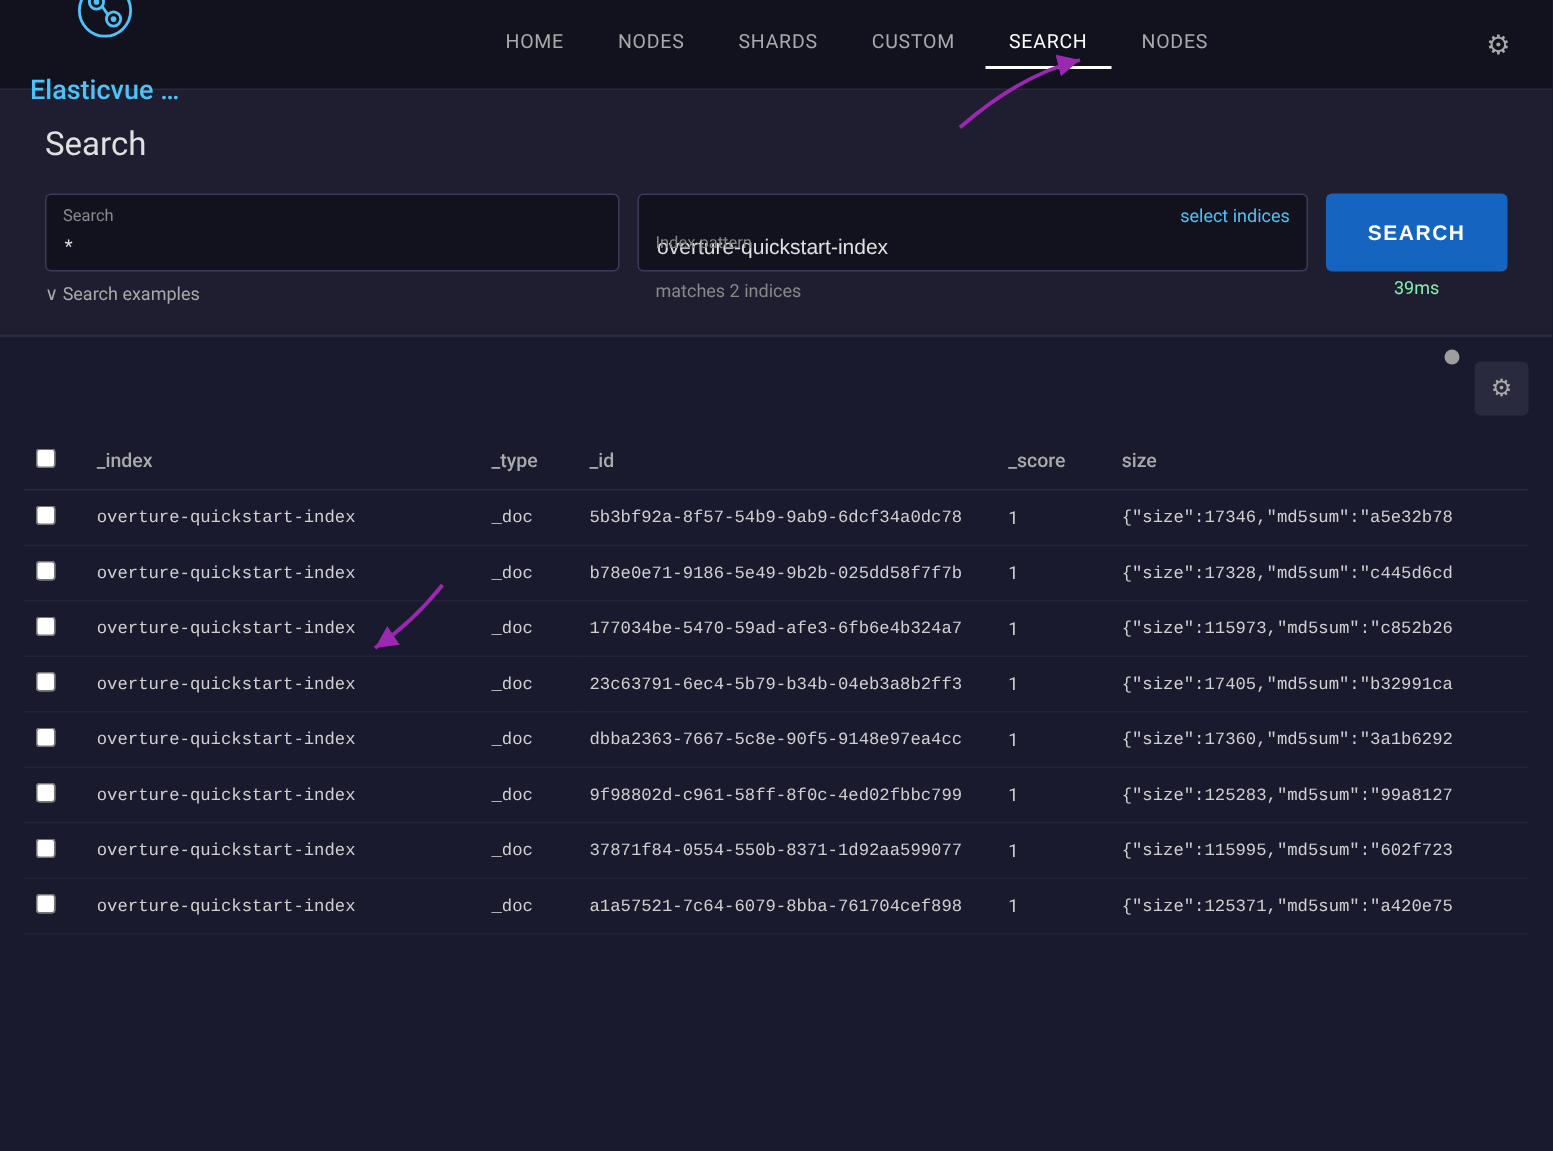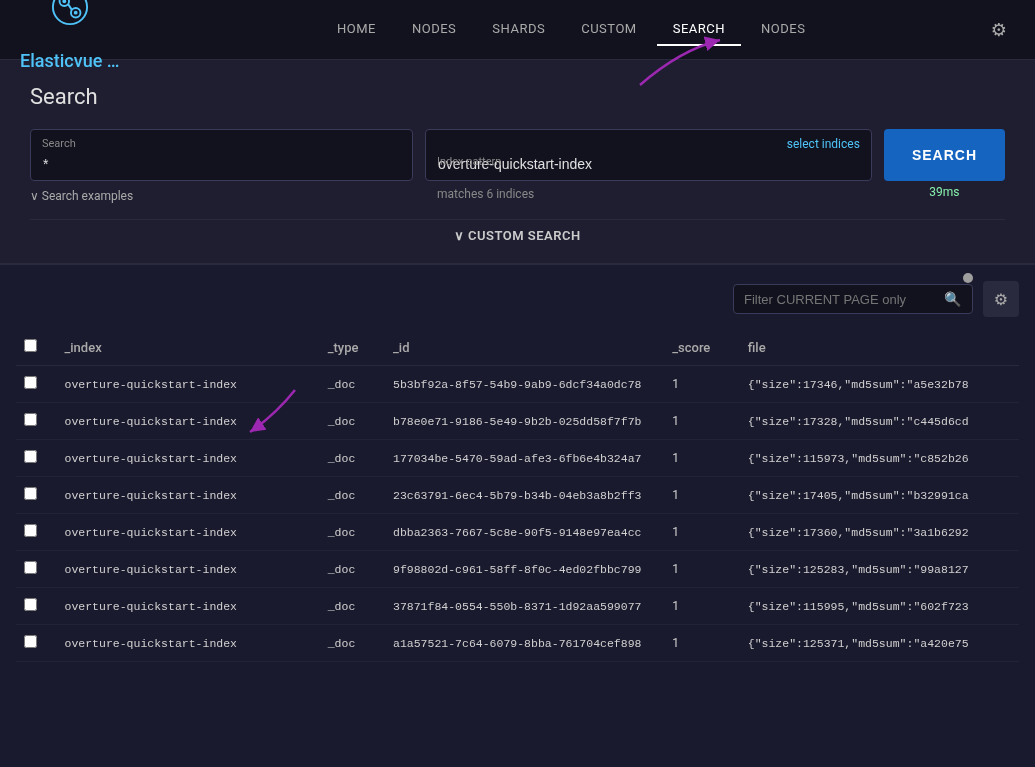--- a/index.html
+++ b/index.html
@@ -362,56 +362,49 @@
         <input type="text" value="*" style="">
         <div class="search-examples">
           <span>∨ Search examples</span>
         </div>
       </div>
 
       <div class="index-field-wrap">
         <label>Index pattern</label>
         <a class="select-indices">select indices</a>
         <input type="text" value="overture-quickstart-index" style="">
-        <div class="matches-text">matches 6 indices</div>
+        <div class="matches-text">matches 2 indices</div>
       </div>
 
       <div class="search-btn-wrap">
         <button class="search-btn">SEARCH</button>
         <span class="search-time">39ms</span>
       </div>
     </div>
 
-    <div class="custom-search-toggle">
-      <span>∨ CUSTOM SEARCH</span>
-    </div>
   </div>
 
   <div class="results-panel">
 
     <div class="results-toolbar">
       <div class="dot-indicator"></div>
-      <div class="filter-wrap">
-        <input type="text" placeholder="Filter CURRENT PAGE only" style="">
-        <span class="filter-icon">🔍</span>
-      </div>
       <button class="settings-icon-btn">⚙</button>
     </div>
 
     <table>
       <thead>
         <tr>
           <th>
             <input type="checkbox" style="">
           </th>
           <th>_index</th>
           <th>_type</th>
           <th>_id</th>
           <th>_score</th>
-          <th>file</th>
+          <th>size</th>
         </tr>
       </thead>
       <tbody id="results-tbody">
       <tr>
       <td>
         <input type="checkbox" style="">
       </td>
       <td class="mono">overture-quickstart-index</td>
       <td class="mono">_doc</td>
       <td class="mono">5b3bf92a-8f57-54b9-9ab9-6dcf34a0dc78</td>

